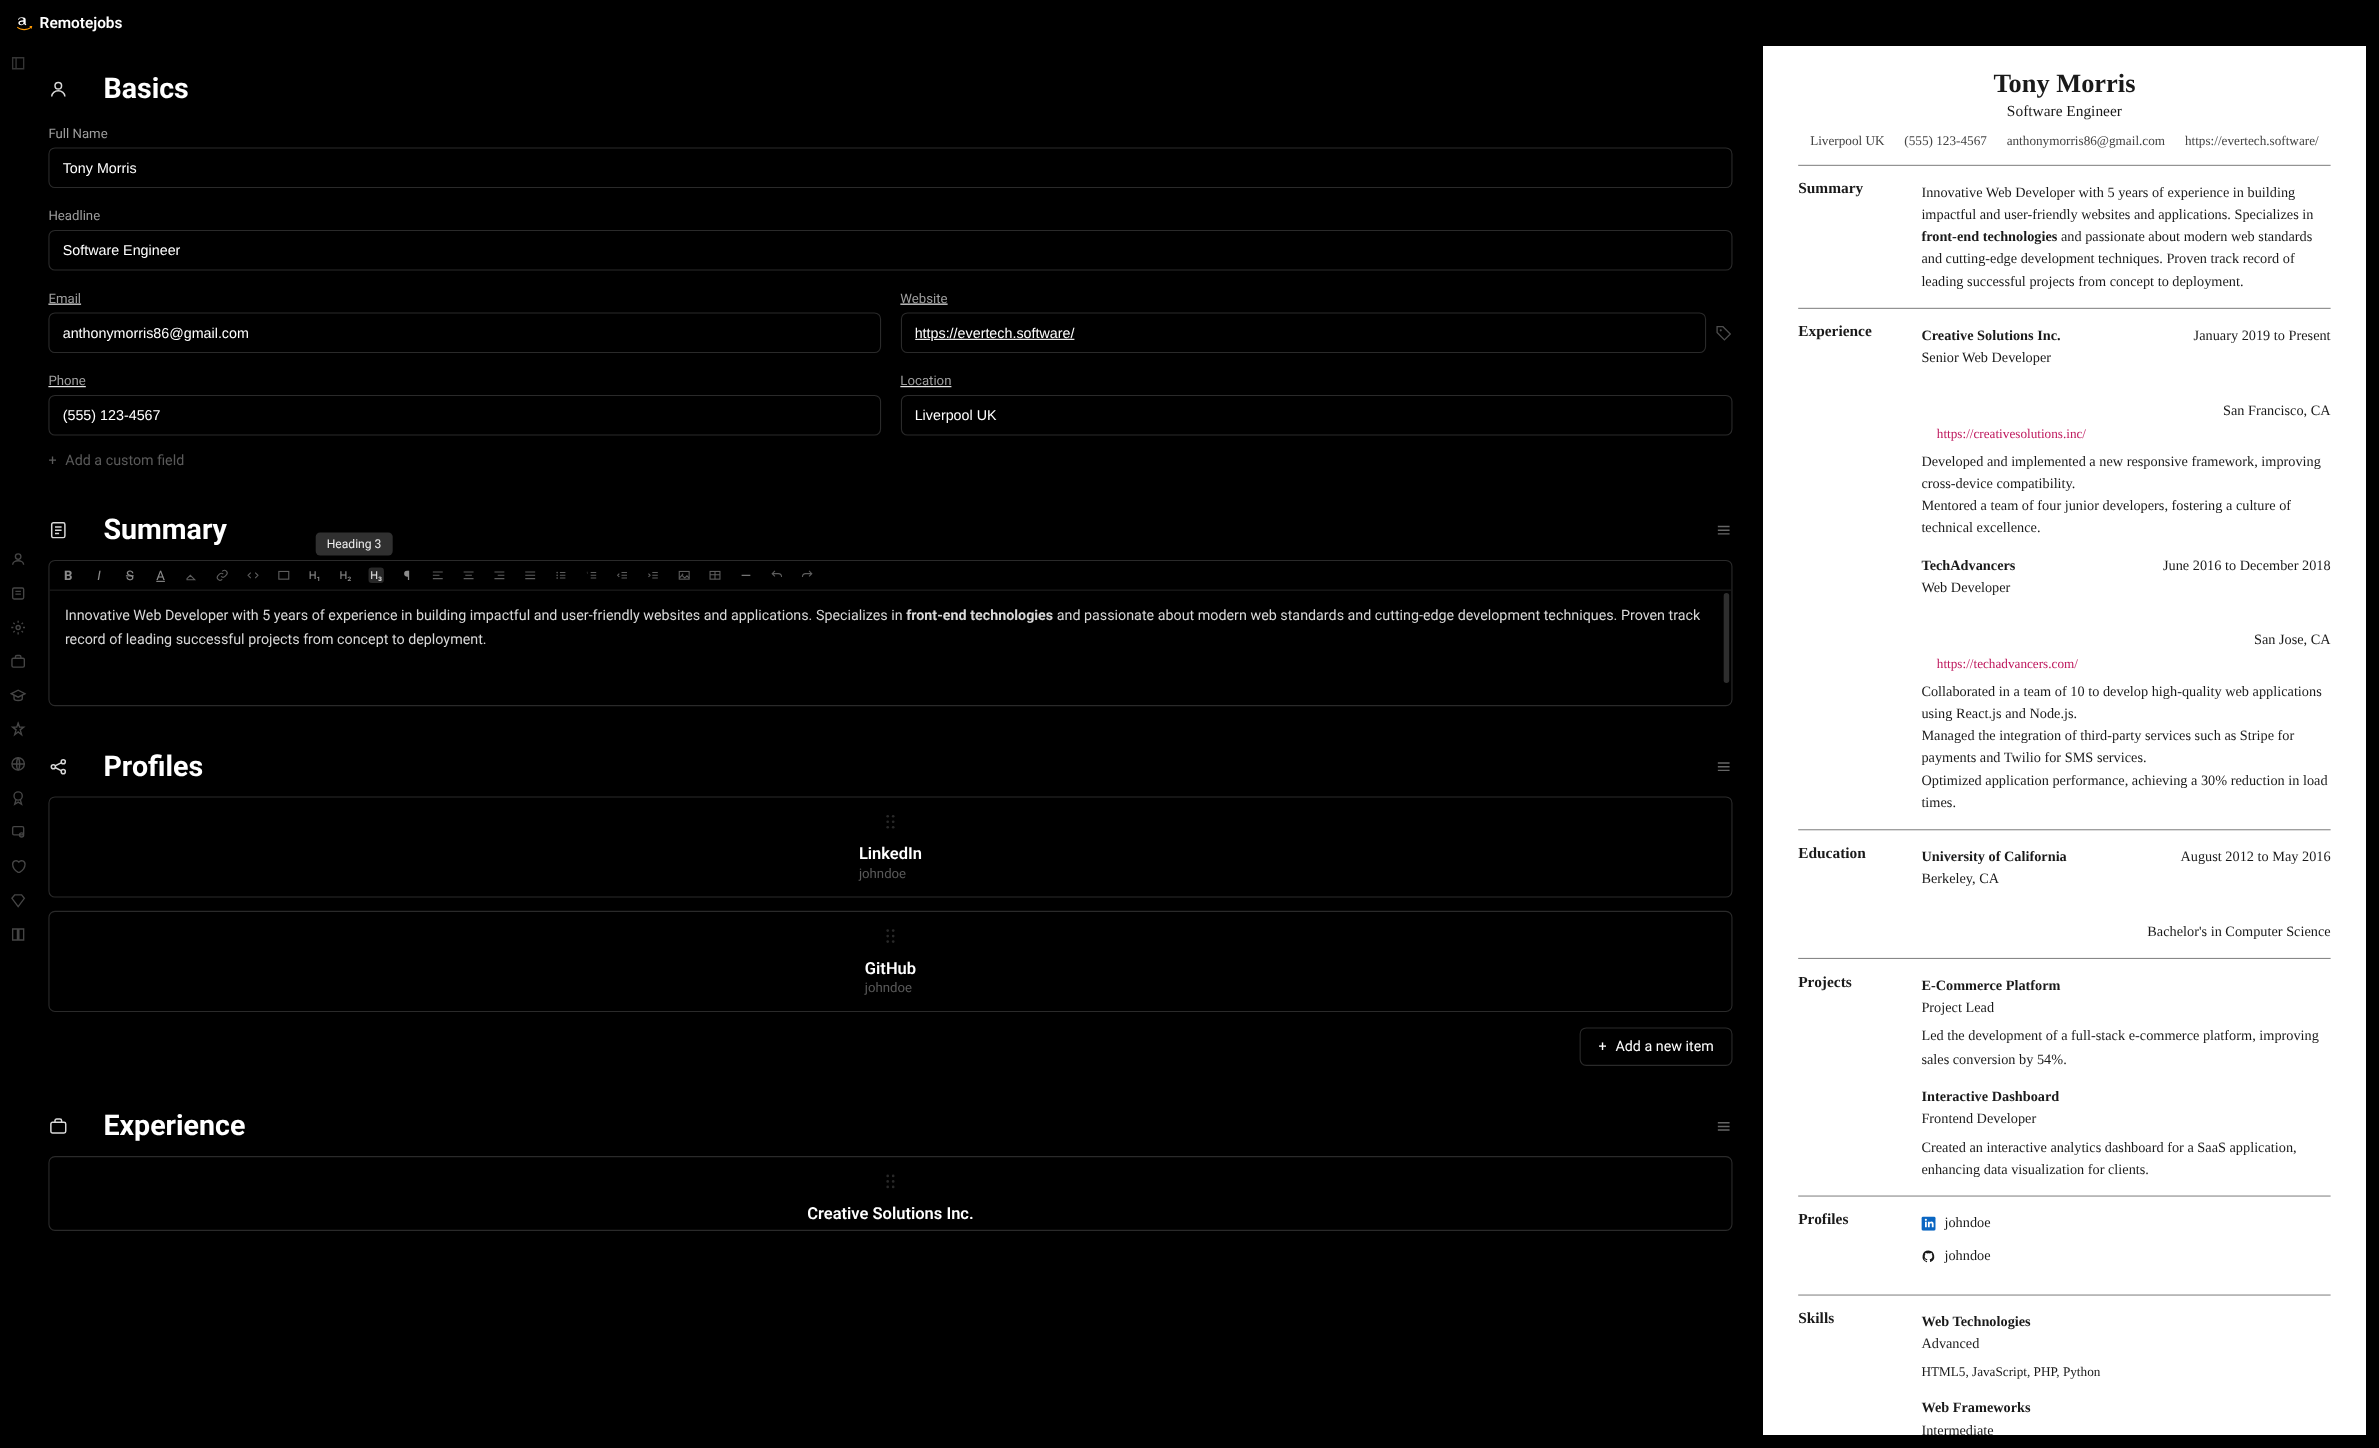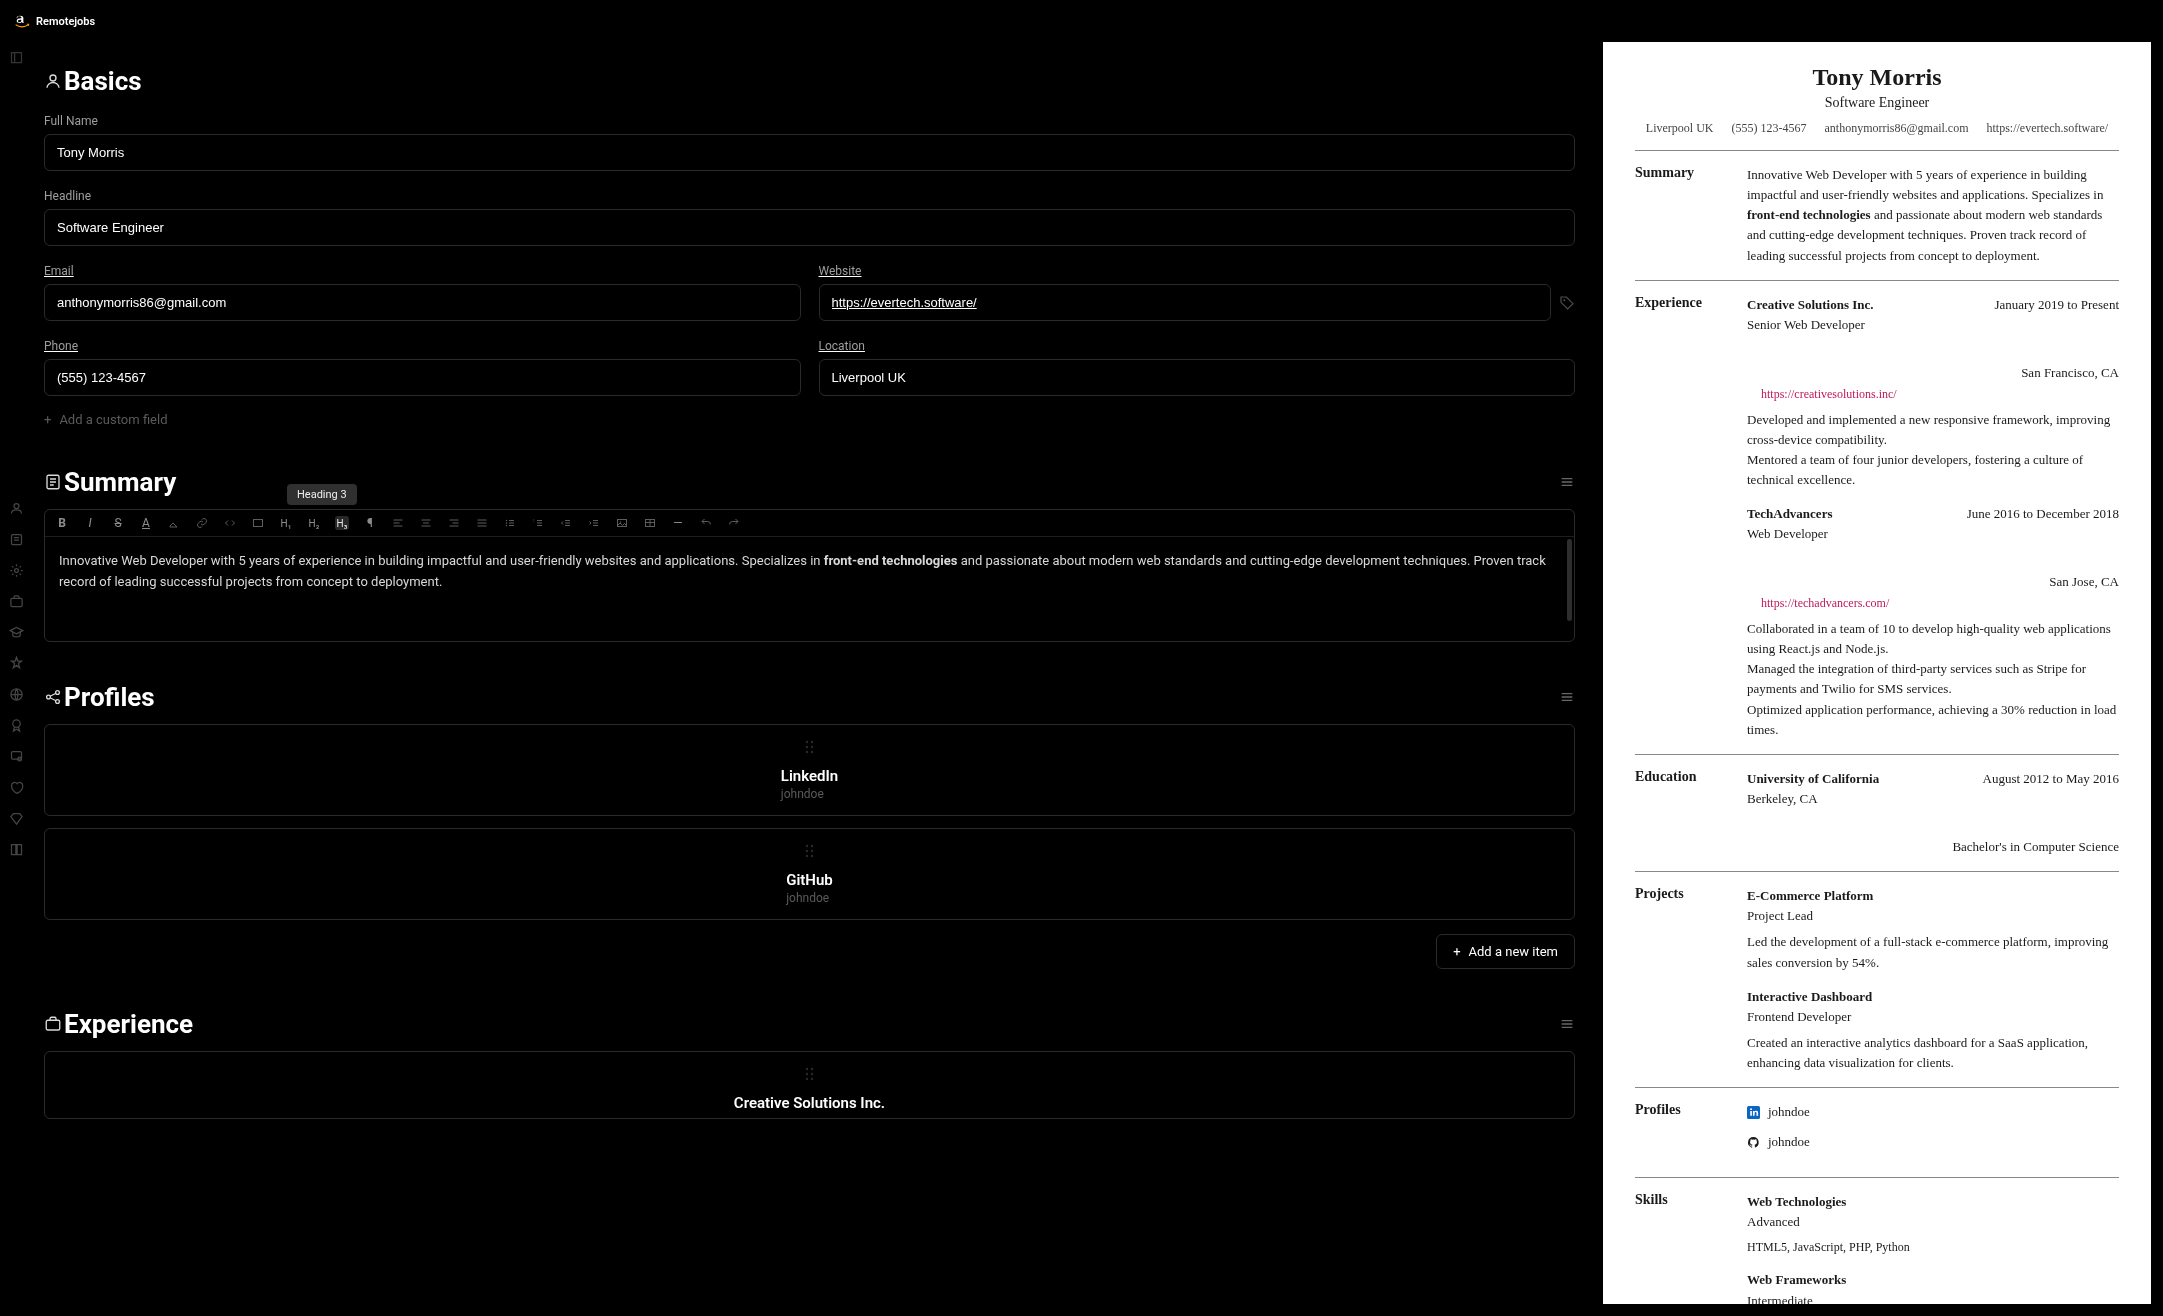--- a/index.html
+++ b/index.html
@@ -34,21 +34,21 @@
 .topbar {
   display: flex;
   align-items: center;
   padding: 8px 14px;
   height: 42px;
 }
 .brand {
   display: flex;
   align-items: center;
   gap: 6px;
-  font-size: 11px;
+  font-size: 14px;
   font-weight: 600;
 }
 .brand-logo {
   width: 16px;
   height: 16px;
 }
 .main {
   display: flex;
   flex: 1;
   min-height: 0;
@@ -74,21 +74,21 @@
   flex: 1;
   overflow-y: auto;
   padding: 0 28px 28px 12px;
 }
 .editor::-webkit-scrollbar { width: 6px; }
 .editor::-webkit-scrollbar-thumb { background: #2a2a2a; border-radius: 3px; }
 
 .section-header {
   display: flex;
   align-items: center;
-  gap: 2px;
+  gap: 32px;
   margin-top: 24px;
 }
 .section-header .sh-icon {
   width: 18px;
   height: 18px;
   opacity: 0.85;
 }
 .section-title {
   font-size: 26px;
   font-weight: 700;

